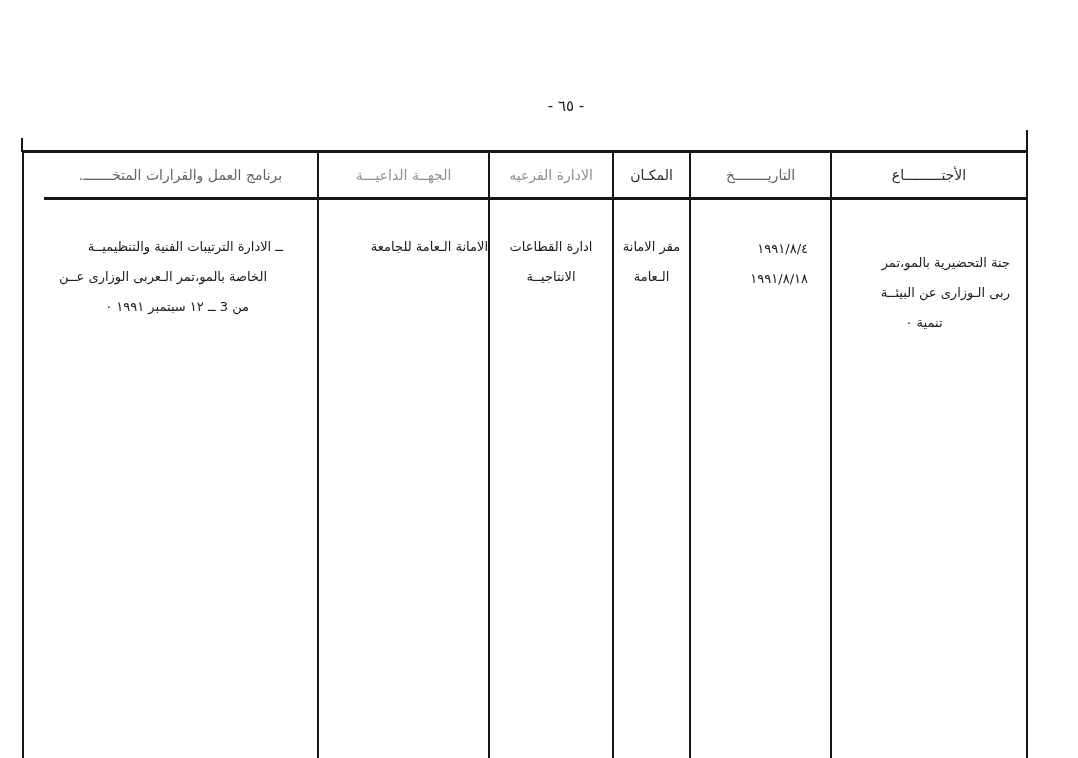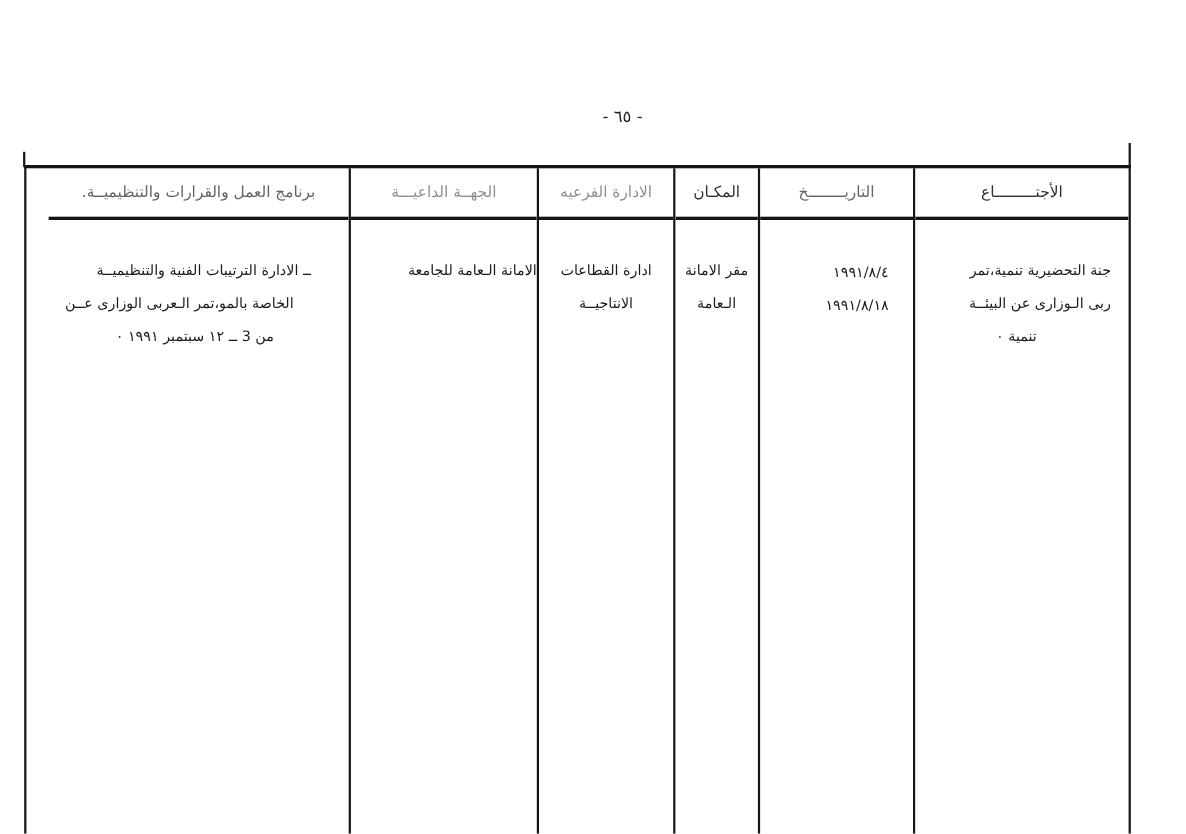--- a/index.html
+++ b/index.html
@@ -57,21 +57,21 @@
 
   .col {
     box-sizing: border-box;
     border-left: 2px solid #151515;
     display: flex;
     flex-direction: column;
     overflow: hidden;
   }
   .col:last-child { border-left: none; }
 
-  .col-meeting  { width: 196px; }
+  .col-meeting  { width: 196px; gap: 16px; }
   .col-date     { width: 141px; }
   .col-place    { width: 77px;  }
   .col-subadmin { width: 124px; }
   .col-inviting { width: 171px; }
   .col-program  { width: 273px; }
 
   .col-header {
     box-sizing: border-box;
     height: 47px;
     border-bottom: 3px solid #151515;
@@ -117,21 +117,21 @@
 </div>
 
 <div class="tick tick-left"></div>
 <div class="tick tick-right"></div>
 
 <div class="doc-table">
 
   <div class="col col-meeting">
     <div class="col-header h-dark">الأجتـــــــــاع</div>
     <div class="col-body">
-      <div class="line">جنة التحضيرية تنمية،تمر</div>
+      <div class="line">جنة التحضيرية بالمو،تمر</div>
       <div class="line">ربى الـوزارى عن البيئــة</div>
       <div class="line center">تنمية ٠</div>
     </div>
   </div>
 
   <div class="col col-date">
     <div class="col-header h-mid">التاريــــــــخ</div>
     <div class="col-body">
       <div class="line">١٩٩١/٨/٤</div>
       <div class="line">١٩٩١/٨/١٨</div>
@@ -155,21 +155,21 @@
   </div>
 
   <div class="col col-inviting">
     <div class="col-header h-faint">الجهــة الداعيـــة</div>
     <div class="col-body">
       <div class="line">الامانة الـعامة للجامعة</div>
     </div>
   </div>
 
   <div class="col col-program">
-    <div class="col-header h-mid">برنامج العمل والقرارات والتنظيميــة.</div>
+    <div class="col-header h-mid">برنامج العمل والقرارات المتخـــــــ.</div>
     <div class="col-body">
       <div class="line">ــ  الادارة الترتيبات الفنية والتنظيميــة</div>
       <div class="line indent-1">الخاصة بالمو،تمر الـعربى الوزارى عــن</div>
       <div class="line indent-2">من 3 ــ ١٢ سبتمبر ١٩٩١ ٠</div>
     </div>
   </div>
 
 </div>
 
 </body></html>

